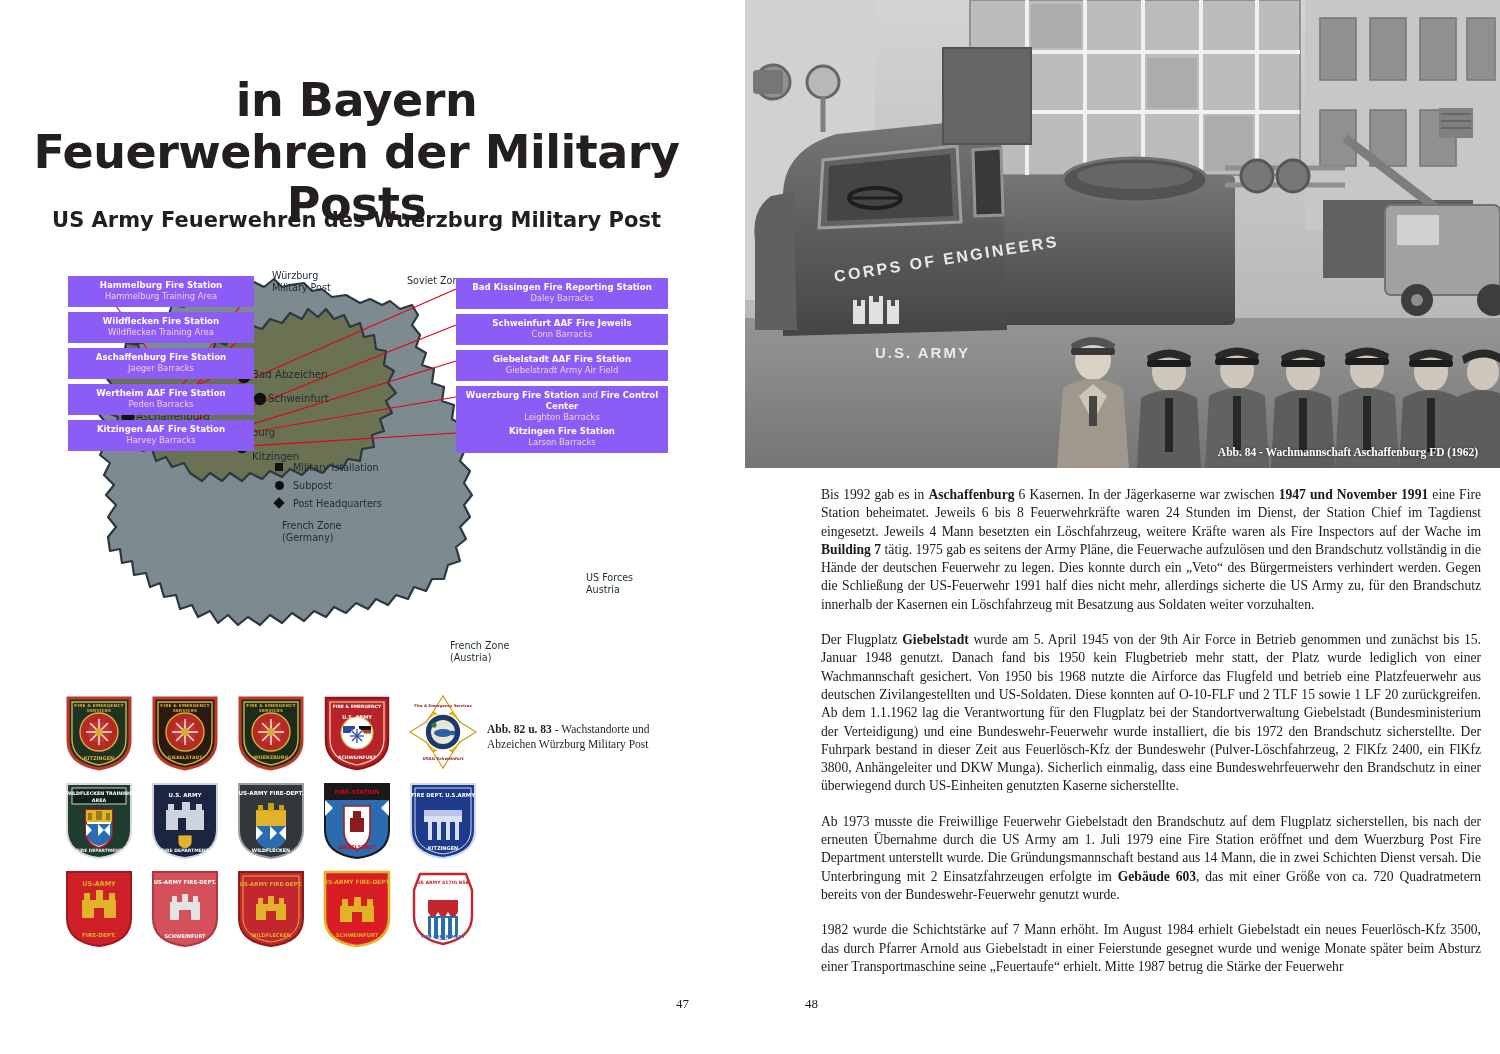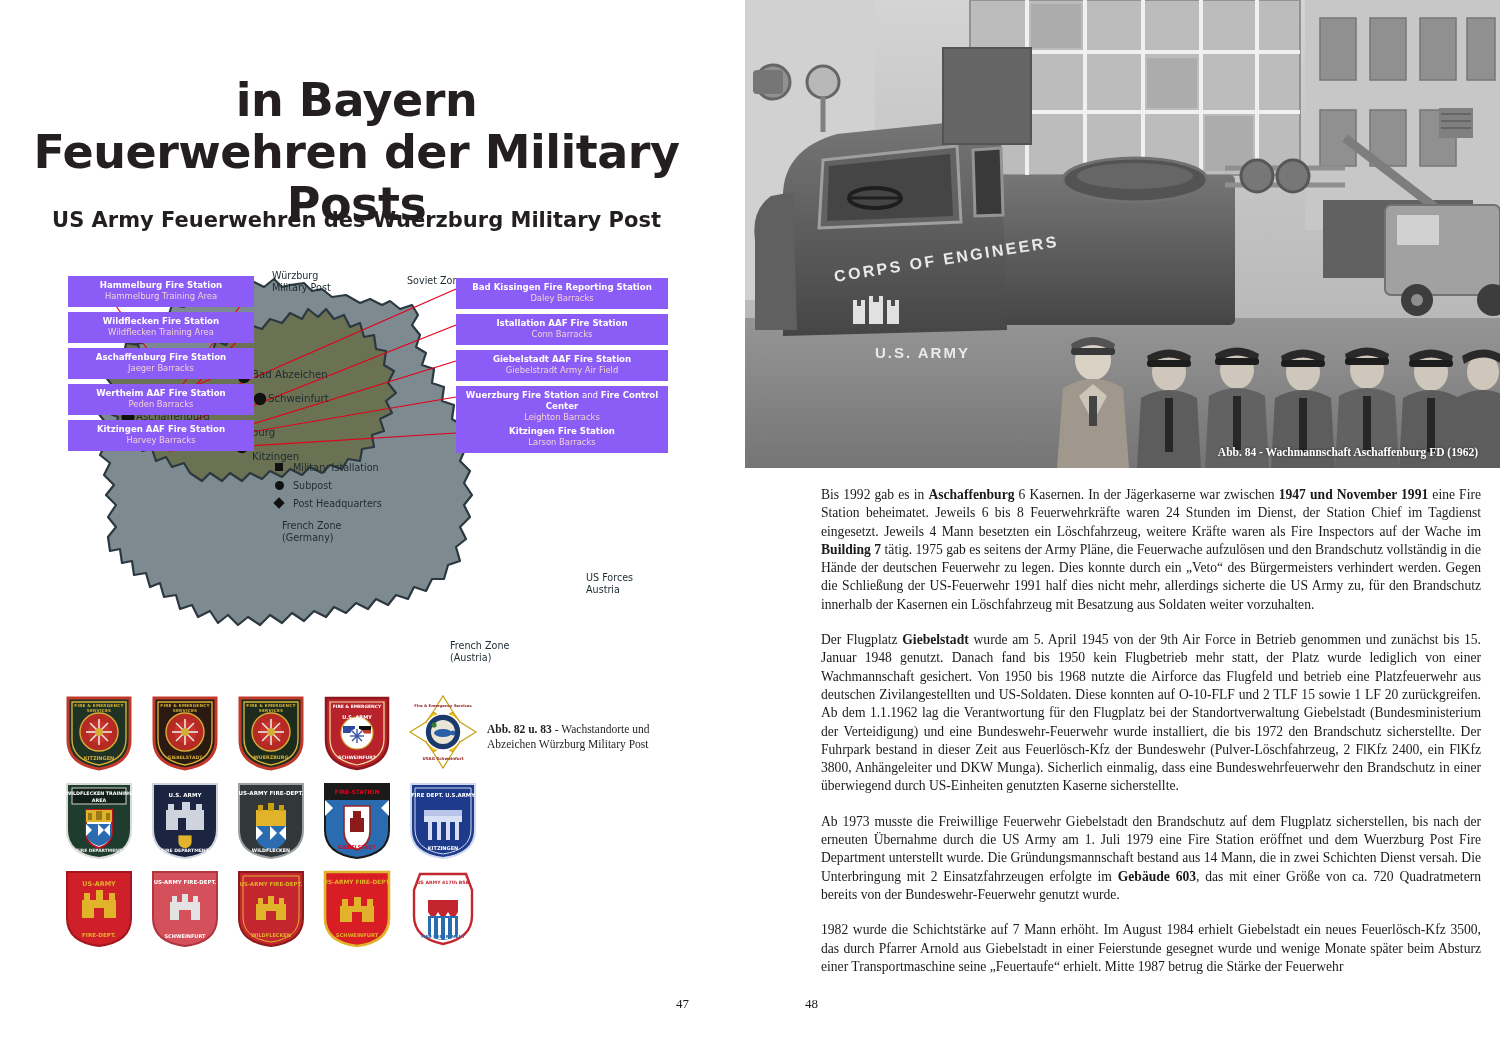--- a/index.html
+++ b/index.html
@@ -254,21 +254,21 @@
           <span class="l2">Harvey Barracks</span>
         </div>
       </div>
 
       <div class="right-col">
         <div class="lbl" style="left:396px;top:13px;width:212px;">
           <span class="l1">Bad Kissingen Fire Reporting Station</span>
           <span class="l2">Daley Barracks</span>
         </div>
         <div class="lbl" style="left:396px;top:49px;width:212px;">
-          <span class="l1">Istallation AAF Fire Station</span>
+          <span class="l1">Schweinfurt AAF Fire Jeweils</span>
           <span class="l2">Conn Barracks</span>
         </div>
         <div class="lbl" style="left:396px;top:85px;width:212px;">
           <span class="l1">Giebelstadt AAF Fire Station</span>
           <span class="l2">Giebelstradt Army Air Field</span>
         </div>
         <div class="lbl" style="left:396px;top:121px;width:212px;">
           <span class="l1"><span>Wuerzburg Fire Station</span><span class="reg"> and </span><span>Fire Control Center</span></span>
           <span class="l2">Leighton Barracks</span>
         </div>

